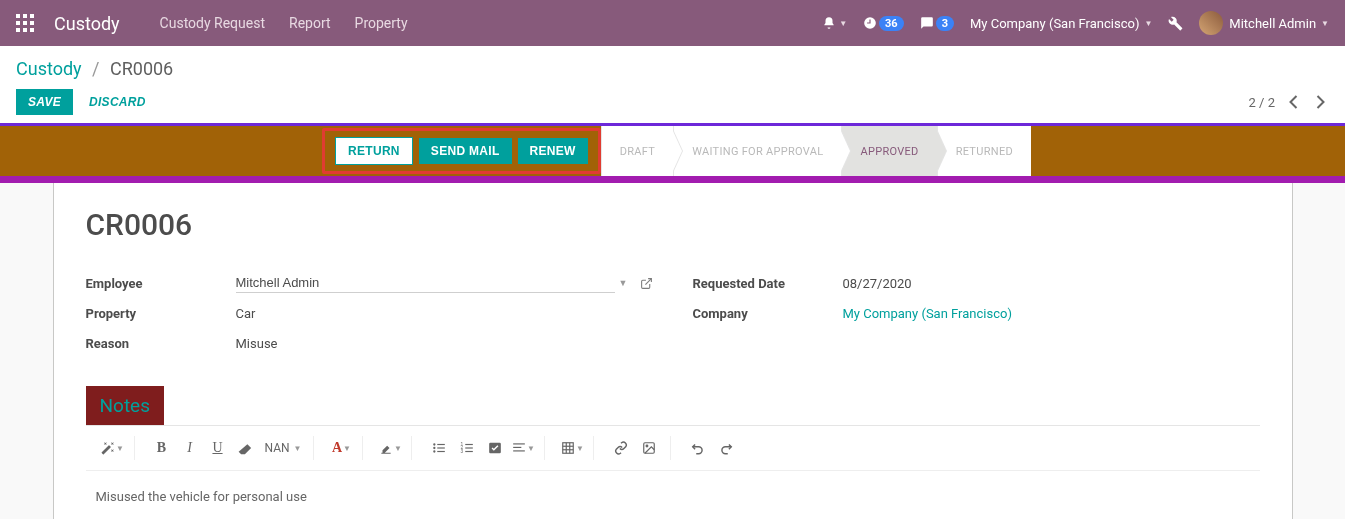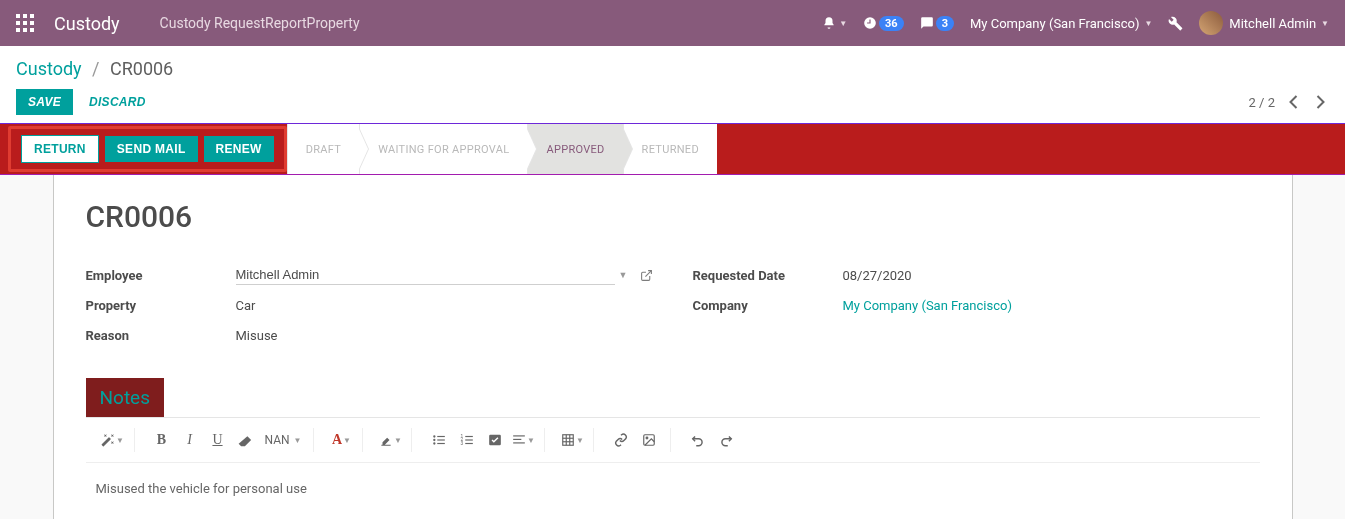--- a/index.html
+++ b/index.html
@@ -1,39 +1,39 @@
 <!DOCTYPE html>
 <html><head>
 <meta charset="utf-8">
 <style>
 * { box-sizing: border-box; margin: 0; padding: 0; }
 body { font-family: -apple-system, BlinkMacSystemFont, "Segoe UI", Roboto, "Helvetica Neue", Arial, sans-serif; font-size: 13px; color: #4c4c4c; background: #f9f9f9; }
 .navbar { background: #875a7b; height: 46px; display: flex; align-items: center; padding: 0 16px; color: #fff; }
 .navbar .apps-icon { width: 18px; height: 18px; margin-right: 20px; cursor: pointer; }
 .navbar .apps-icon svg { fill: #fff; }
 .navbar .brand { font-size: 18px; font-weight: 400; margin-right: 40px; }
-.navbar .menu { display: flex; }
+.navbar .menu { display: flex; gap: 24px; }
 .navbar .menu-item { color: #e8d9e2; font-size: 14px; cursor: pointer; }
 .navbar .spacer { flex: 1; }
 .navbar .systray { display: flex; align-items: center; gap: 16px; }
 .navbar .systray-item { display: flex; align-items: center; cursor: pointer; color: #fff; font-size: 13px; }
 .navbar .badge { background: #3b82f6; color: #fff; font-size: 11px; font-weight: bold; padding: 1px 6px; border-radius: 10px; margin-left: 2px; }
 .navbar .avatar { width: 24px; height: 24px; border-radius: 50%; background: linear-gradient(45deg,#d4a574,#8b5a3c); margin-right: 6px; display:inline-block; }
-.control-panel { background: #fff; border-bottom: 1px solid #6d28d9; padding: 12px 16px 8px; }
+.control-panel { background: #fff; border-bottom: 3px solid #6d28d9; padding: 12px 16px 8px; }
 .breadcrumb { font-size: 18px; color: #5f5f5f; margin-bottom: 10px; }
 .breadcrumb .link { color: #00a09d; cursor: pointer; }
 .breadcrumb .sep { color: #999; margin: 0 6px; }
 .cp-bottom { display: flex; justify-content: space-between; align-items: center; }
 .cp-buttons { display: flex; gap: 4px; }
 .btn { border: none; padding: 6px 12px; font-size: 12px; font-weight: bold; cursor: pointer; letter-spacing: 0.3px; font-style: italic; }
 .btn-primary { background: #00a09d; color: #fff; }
 .btn-secondary { background: transparent; color: #00a09d; }
 .pager { display: flex; align-items: center; gap: 10px; font-size: 13px; color: #666; }
 .pager .arrow { cursor: pointer; font-size: 13px; color: #666; padding: 4px; }
-.statusbar-row { background: #b91c1c; border-bottom: 1px solid #a21caf; display: flex; justify-content: flex-start; align-items: stretch; min-height: 44px; position: relative; }
+.statusbar-row { background: #a16207; border-bottom: 7px solid #a21caf; display: flex; justify-content: center; align-items: stretch; min-height: 44px; position: relative; }
 .statusbar-buttons { display: flex; align-items: center; padding: 6px 10px; gap: 6px; border: 3px solid #e03c31; border-radius: 2px; margin: 2px 0 2px 8px; }
 .status-btn { padding: 6px 12px; font-size: 12px; font-weight: bold; cursor: pointer; letter-spacing: 0.3px; border: none; }
 .status-btn.outline { background: #fff; color: #00a09d; border: 1px solid #00a09d; }
 .status-btn.fill { background: #00a09d; color: #fff; }
 .statusbar-status { display: flex; align-items: stretch; }
 .status-stage { position: relative; padding: 0 18px; display: flex; align-items: center; font-size: 11px; font-weight: normal; color: #b9b9b9; letter-spacing: 0.3px; background: #fff; border-left: 1px solid #e5e5e5; }
 .status-stage::after { content: ""; position: absolute; right: -9px; top: 50%; transform: translateY(-50%); width: 0; height: 0; border-top: 22px solid transparent; border-bottom: 22px solid transparent; border-left: 10px solid #fff; z-index: 2; }
 .status-stage::before { content: ""; position: absolute; right: -10px; top: 50%; transform: translateY(-50%); width: 0; height: 0; border-top: 22px solid transparent; border-bottom: 22px solid transparent; border-left: 10px solid #e5e5e5; z-index: 1; }
 .status-stage.active { color: #875a7b; background: #e2e2e0; }
 .status-stage.active::after { border-left-color: #e2e2e0; }

